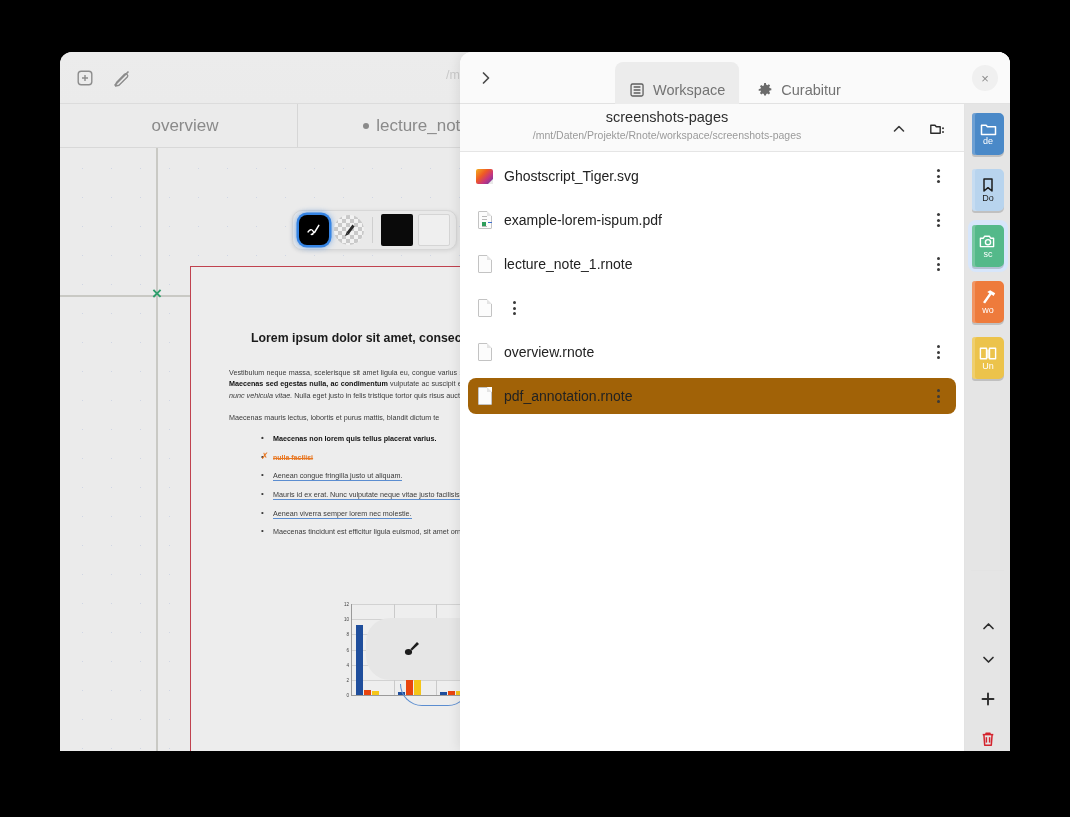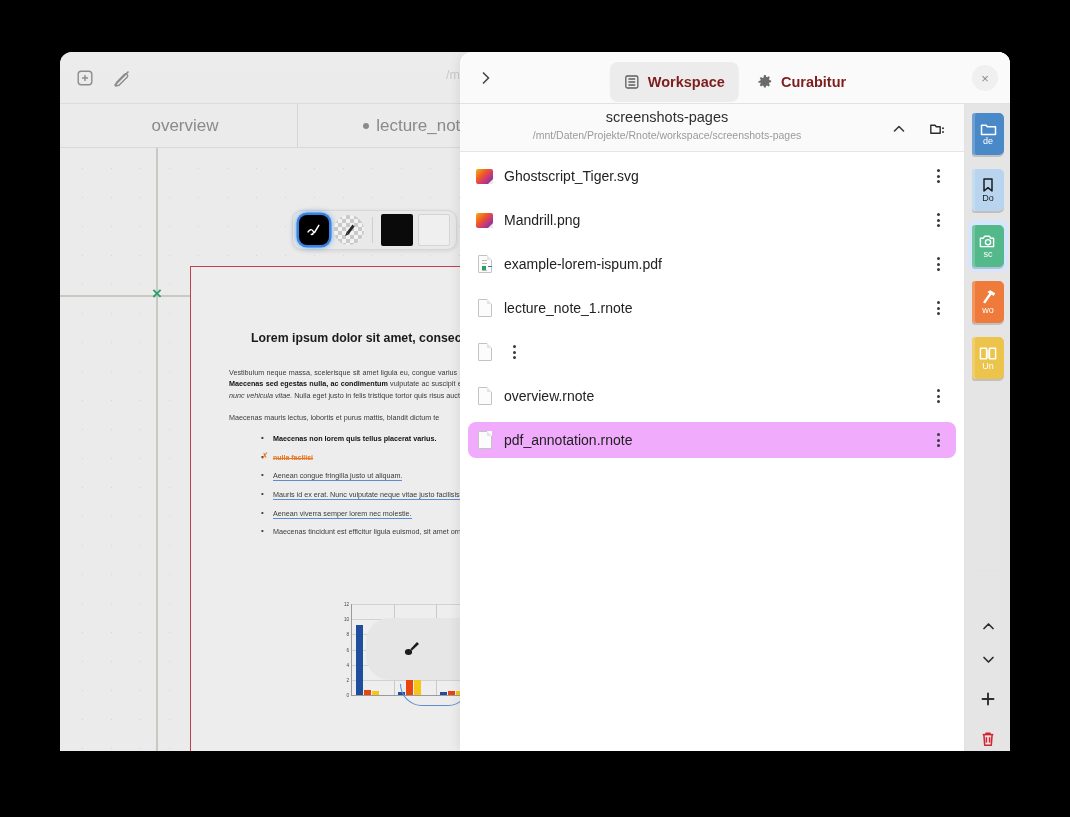--- a/index.html
+++ b/index.html
@@ -224,22 +224,22 @@
     width: 28px; height: 28px;
     display: flex; align-items: center; justify-content: center;
   }
   #ws-tabs {
     position: absolute; left: 50%; top: 10px;
     transform: translateX(-50%);
     display: flex; align-items: center; gap: 4px;
   }
   .ws-tab {
     display: flex; align-items: center; gap: 8px;
-    padding: 12px 14px; border-radius: 8px;
-    font-size: 14.5px; color: #7f1d1d; font-weight: 700;
+    padding: 20px 14px; border-radius: 8px;
+    font-size: 14.5px; color: #737373; font-weight: 400;
     white-space: nowrap;
   }
   .ws-tab.active { background: #ececec; }
   #ws-close {
     position: absolute; right: 12px; top: 13px;
     width: 26px; height: 26px; border-radius: 50%;
     background: #f0f0f0;
     display: flex; align-items: center; justify-content: center;
     color: #8b8b8b; font-size: 13px;
   }
@@ -280,21 +280,21 @@
     overflow: hidden;
   }
   .file-row {
     height: 36px;
     display: flex; align-items: center;
     padding: 0 8px 0 8px;
     border-radius: 8px;
     margin-bottom: 8px;
     gap: 10px;
   }
-  .file-row.selected { background: #f0abfc; }
+  .file-row.selected { background: #a16207; }
   .file-name {
     flex: 1;
     font-size: 14px; color: #222;
     white-space: nowrap; overflow: hidden; text-overflow: ellipsis;
   }
   .file-menu {
     width: 20px; height: 22px;
     display: flex; flex-direction: column; align-items: center;
     justify-content: center; gap: 2.5px;
   }
@@ -580,31 +580,20 @@
           <div class="fi-img"></div>
         </div>
       <div class="file-name">Ghostscript_Tiger.svg</div>
       <div class="file-menu">
           <i></i>
           <i></i>
           <i></i>
         </div>
     </div>
 
-    <div class="file-row">
-      <div class="fi">
-          <div class="fi-img"></div>
-        </div>
-      <div class="file-name">Mandrill.png</div>
-      <div class="file-menu">
-          <i></i>
-          <i></i>
-          <i></i>
-        </div>
-    </div>
 
     <div class="file-row">
       <div class="fi">
         <div class="fi-doc fi-pdf">
           <span class="ln a"></span>
             <span class="ln b"></span>
           <span class="sq"></span>
             <span class="sq2"></span>
             <span class="ln c"></span>
         </div>

